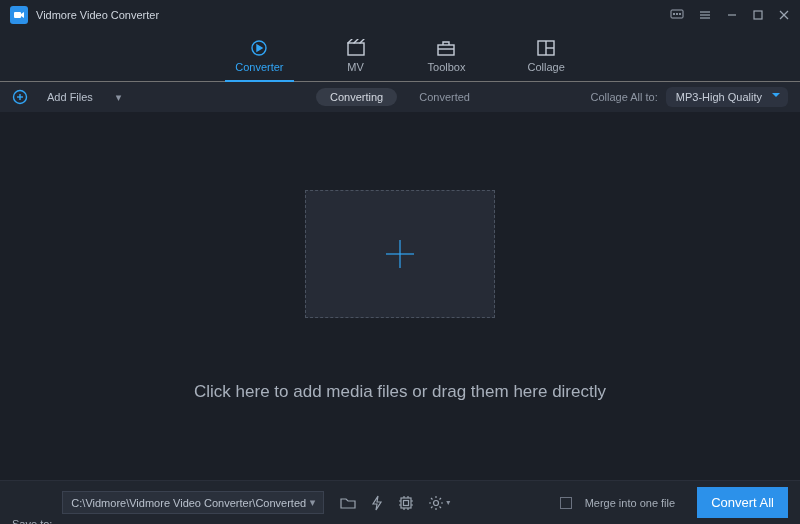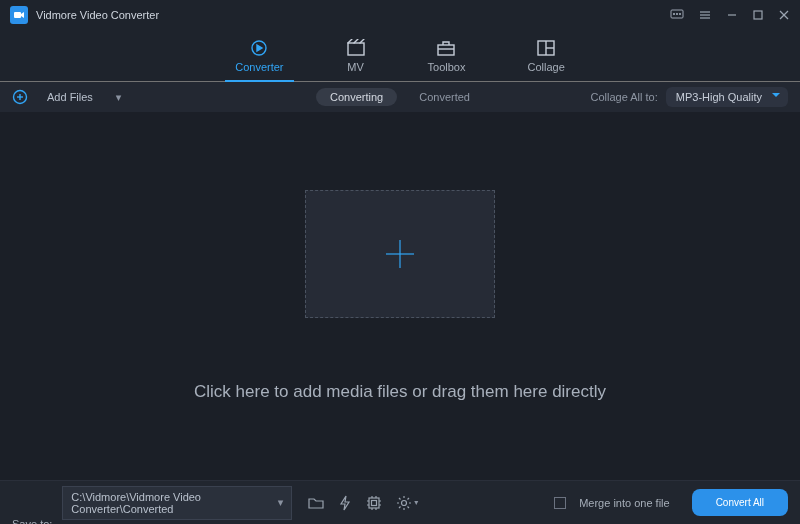--- a/index.html
+++ b/index.html
@@ -23,26 +23,26 @@
 .pill.active { background: #353b47; color: #d5dae2; }
 .convert-to { display: flex; align-items: center; gap: 8px; margin-left: auto; }
 .ct-label { color: #8e96a3; font-size: 11px; }
 .ct-select { background: #2d3340; padding: 4px 26px 4px 10px; font-size: 11px; color: #c6cdd8; border-radius: 6px; position: relative; cursor: pointer; }
 .ct-select::after { content: ""; position: absolute; right: 8px; top: 50%; transform: translateY(-50%); border: 4px solid transparent; border-top-color: #31a5f6; }
 .workspace { height: 368px; position: relative; display: flex; flex-direction: column; align-items: center; justify-content: center; gap: 24px; background: #1b1f27; }
 .dropzone { width: 190px; height: 128px; border: 1px dashed #4a5260; background: #262b36; display: flex; align-items: center; justify-content: center; cursor: pointer; }
 .help-text { font-size: 17px; color: #a8b0bc; margin-top: 40px; }
 .bottombar { height: 44px; display: flex; align-items: center; padding: 0 12px; gap: 10px; background: #21262f; border-top: 1px solid #2a2f3a; font-size: 11px; }
 .save-label { color: #a6aeb9; margin-top: 43px; }
-.path-select { background: #2a303b; border: 1px solid #3a414f; padding: 4px 8px; width: 230px; display: flex; align-items: center; justify-content: space-between; color: #b8c0cc; font-size: 11px; cursor: pointer; }
+.path-select { background: #2a303b; border: 1px solid #3a414f; padding: 4px 8px; width: 262px; display: flex; align-items: center; justify-content: space-between; color: #b8c0cc; font-size: 11px; cursor: pointer; }
 .tool-icons { display: flex; gap: 10px; margin-left: 4px; }
 .tool-icon { color: #9aa3b0; cursor: pointer; padding: 2px; display: flex; align-items: center; }
 .merge { display: flex; align-items: center; gap: 13px; margin-left: auto; color: #a6aeb9; cursor: pointer; }
 .checkbox { width: 12px; height: 12px; border: 1px solid #6b7280; }
-.convert-btn { background: #2c91ea; color: #fff; padding: 8px 24px; font-size: 10px; border-radius: 8px; cursor: pointer; margin-left: 12px; }
+.convert-btn { background: #2c91ea; color: #fff; padding: 8px 14px; font-size: 13px; border-radius: 0; cursor: pointer; margin-left: 12px; }
 svg { display: block; }
 .subbar { position: relative; }
 </style>
 </head>
 <body>
 
 <div class="titlebar">
   <div class="logo">
     <svg width="12" height="12" viewBox="0 0 12 12">
         <rect x="1" y="3" width="7" height="6" fill="#fff" rx="1"></rect>

